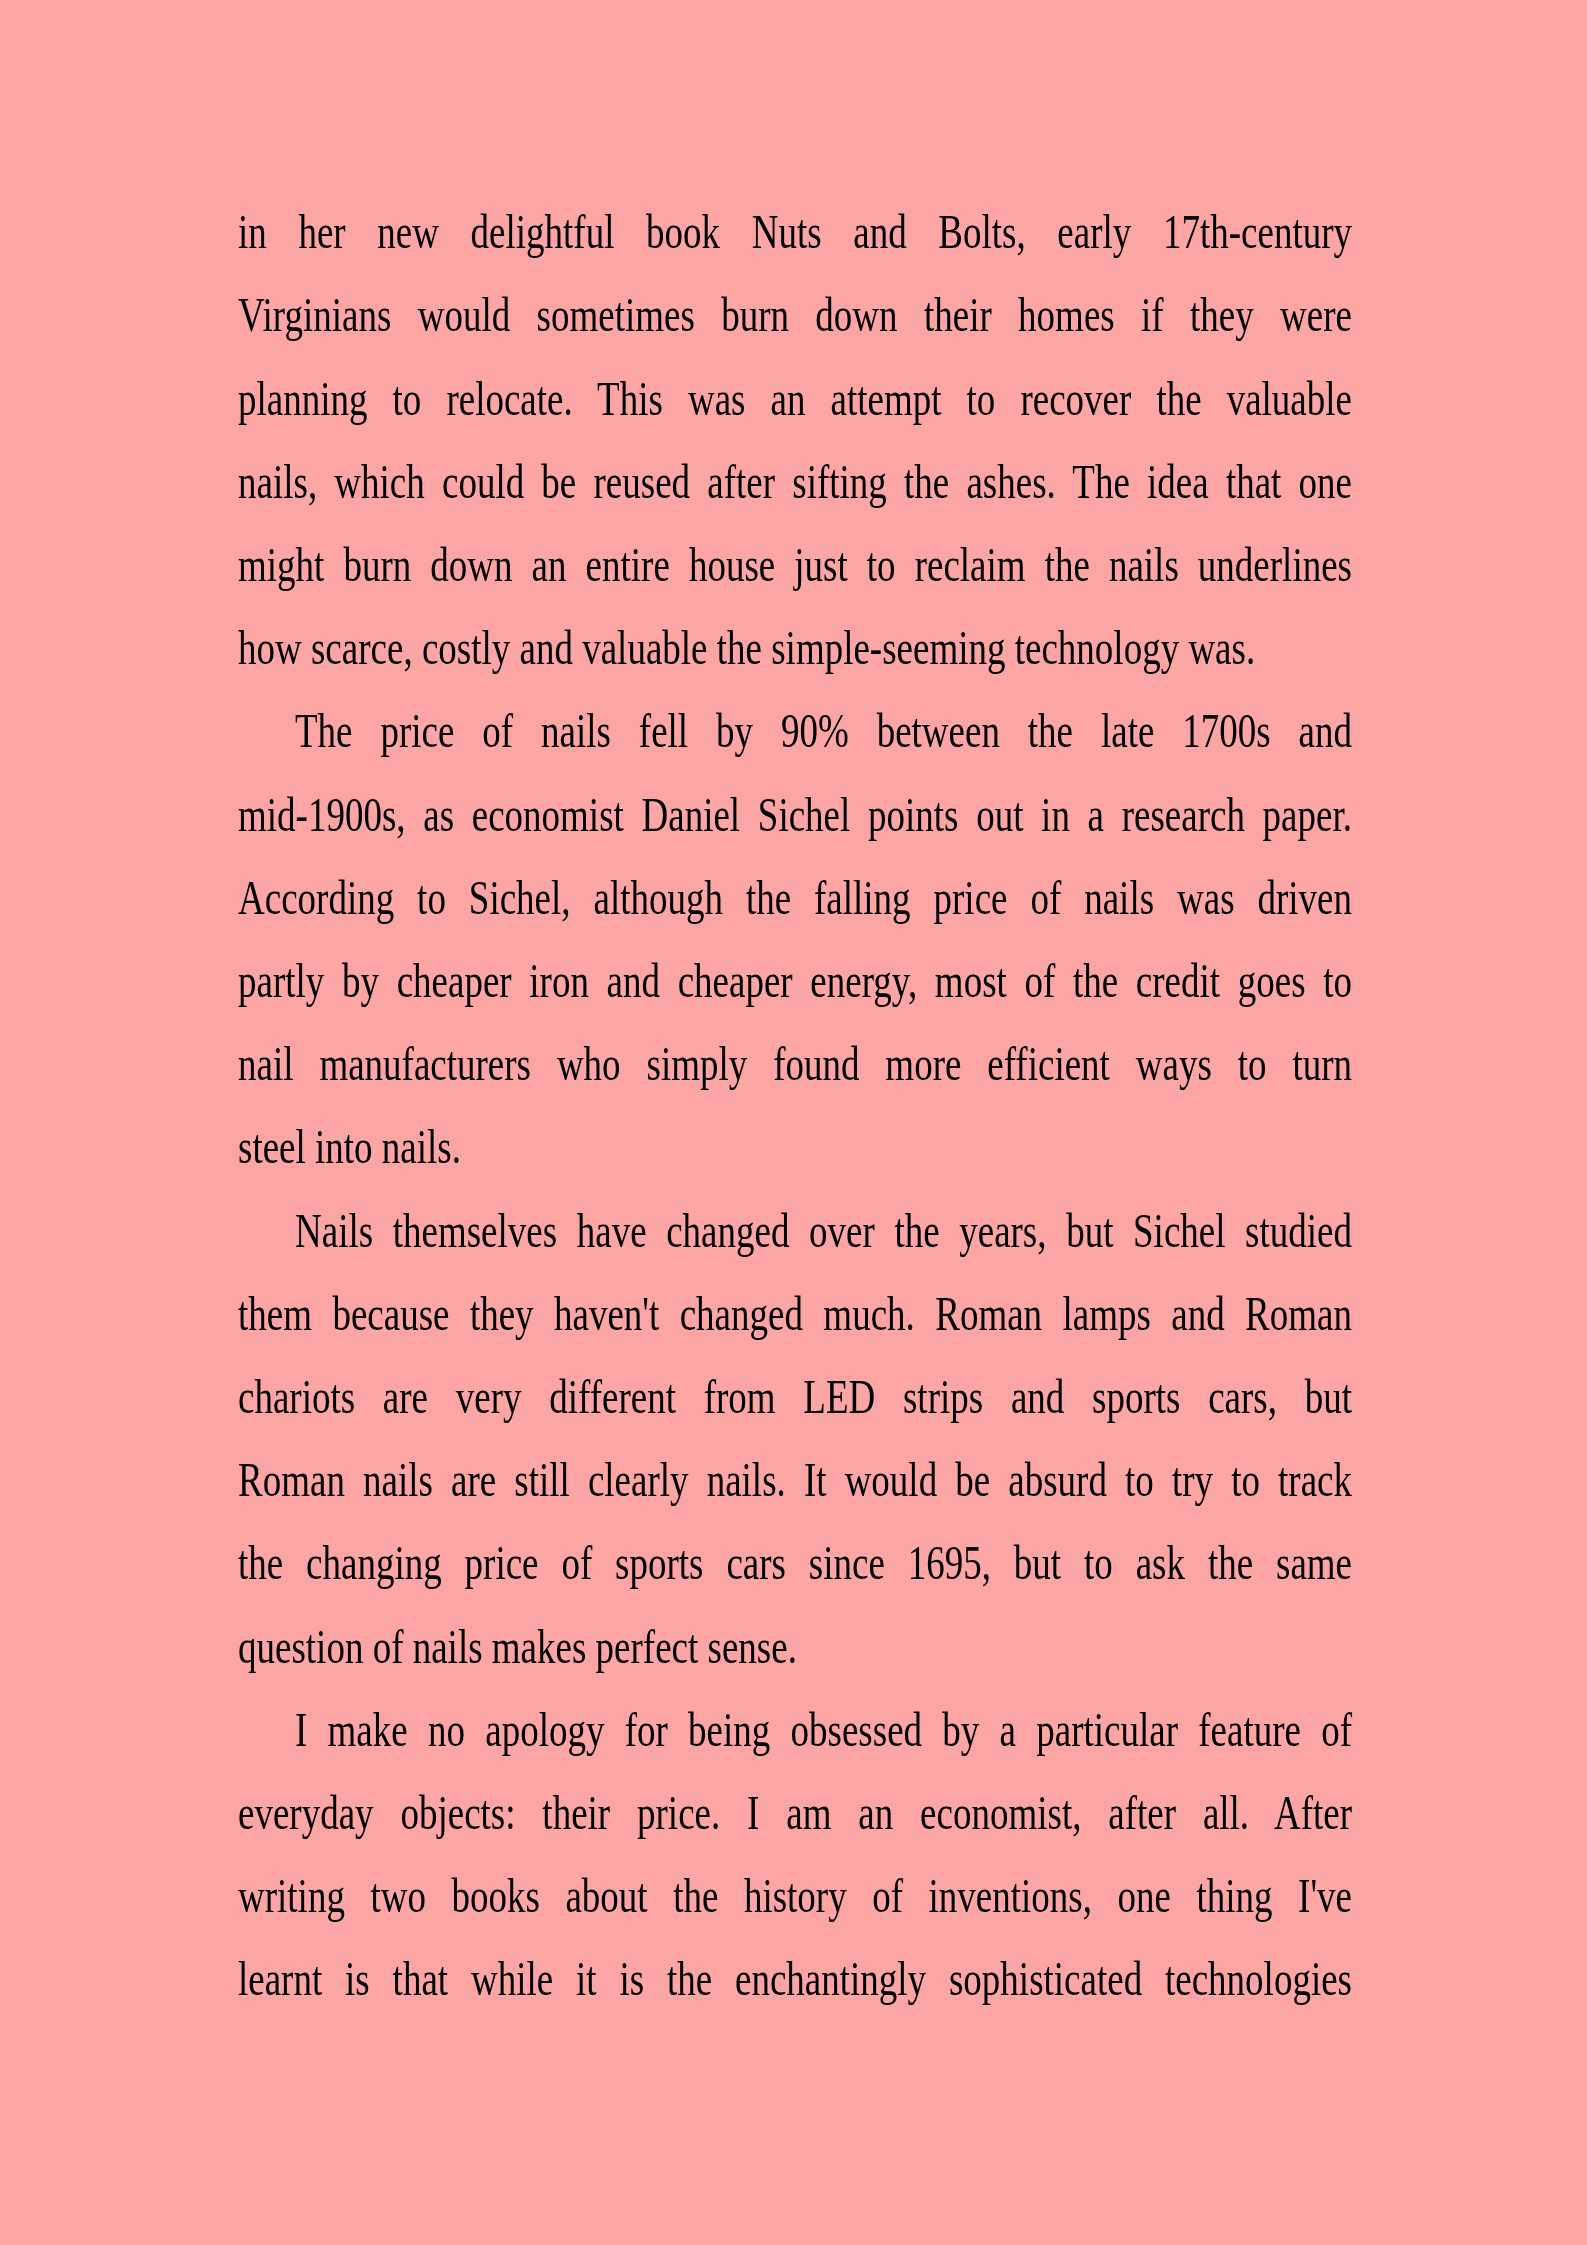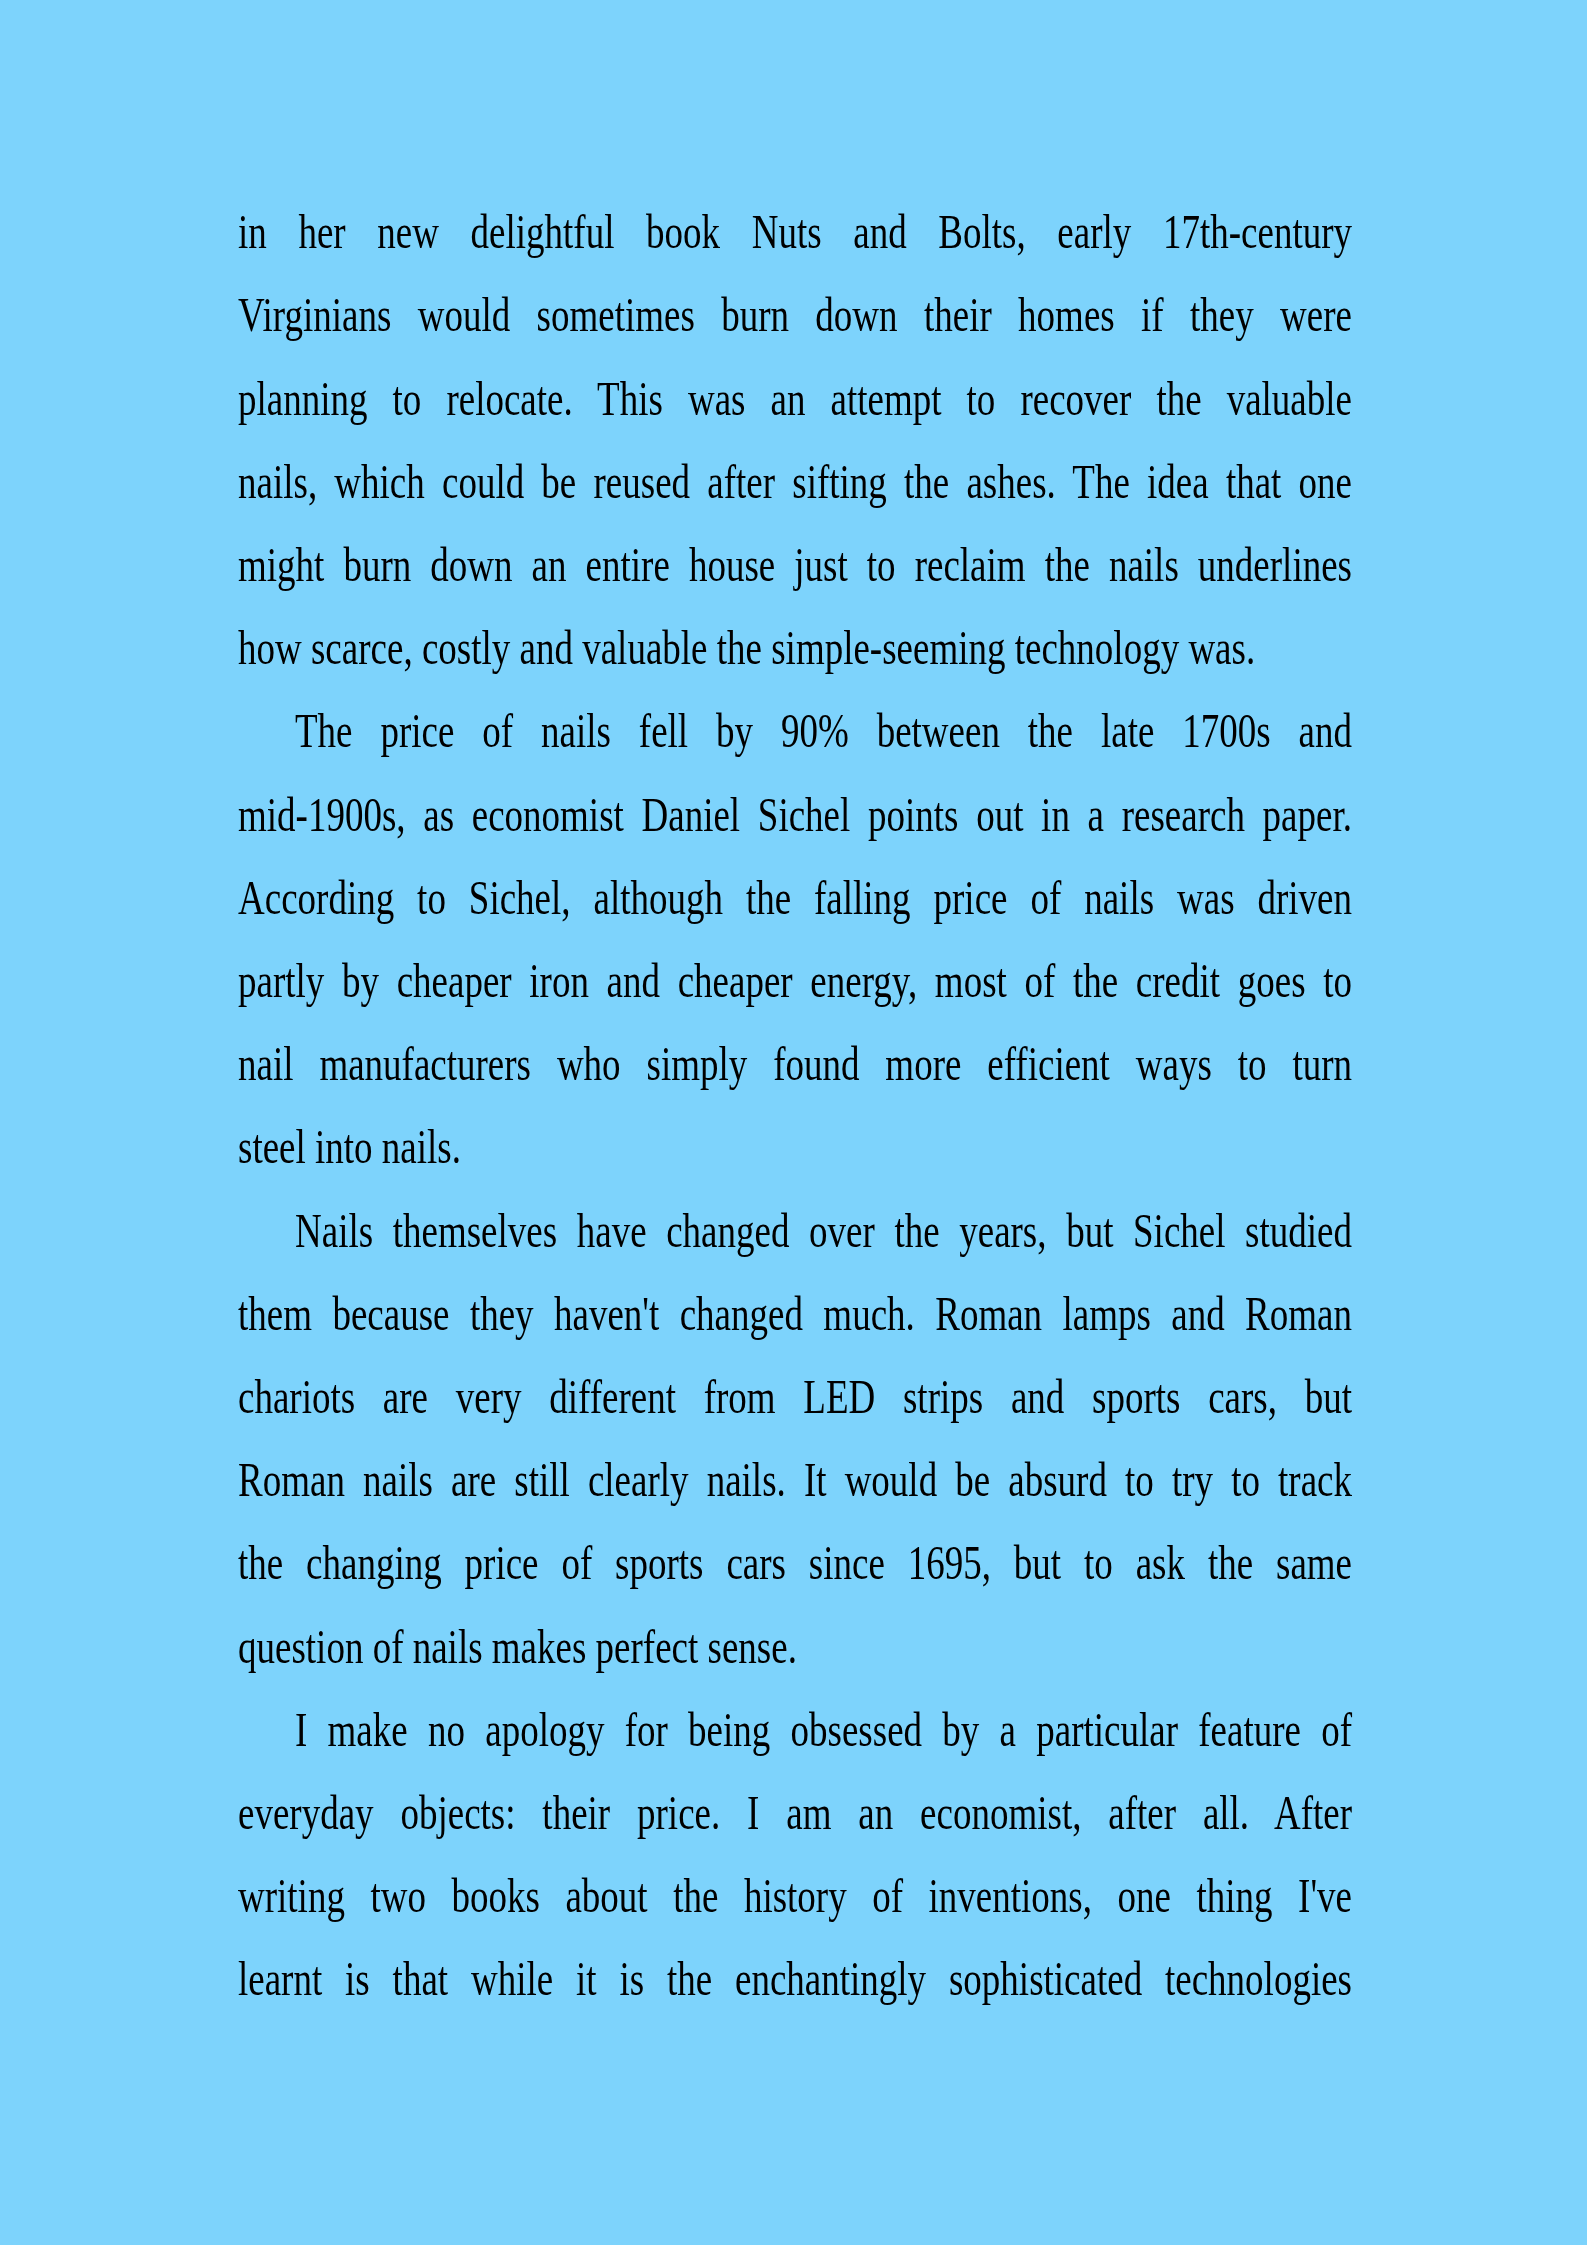--- a/index.html
+++ b/index.html
@@ -37,21 +37,21 @@
     text-align: left;
     text-align-last: left;
   }
   .line.indent {
     text-indent: 57px;
   }
 </style>
 </head>
 <body>
 
-<div class="page" style="background: #7dd3fc; text-decoration: underline;">
+<div class="page" style="background: #fca5a5; text-decoration: underline;">
   <div class="text-block" style="color: rgb(0, 0, 0);">
       <div class="paragraph">
         <div class="line">in her new delightful book Nuts and Bolts, early 17th-century</div>
         <div class="line">Virginians would sometimes burn down their homes if they were</div>
         <div class="line">planning to relocate. This was an attempt to recover the valuable</div>
         <div class="line">nails, which could be reused after sifting the ashes. The idea that one</div>
         <div class="line">might burn down an entire house just to reclaim the nails underlines</div>
         <div class="line para-end">how scarce, costly and valuable the simple-seeming technology was.</div>
       </div>
       <div class="paragraph">

